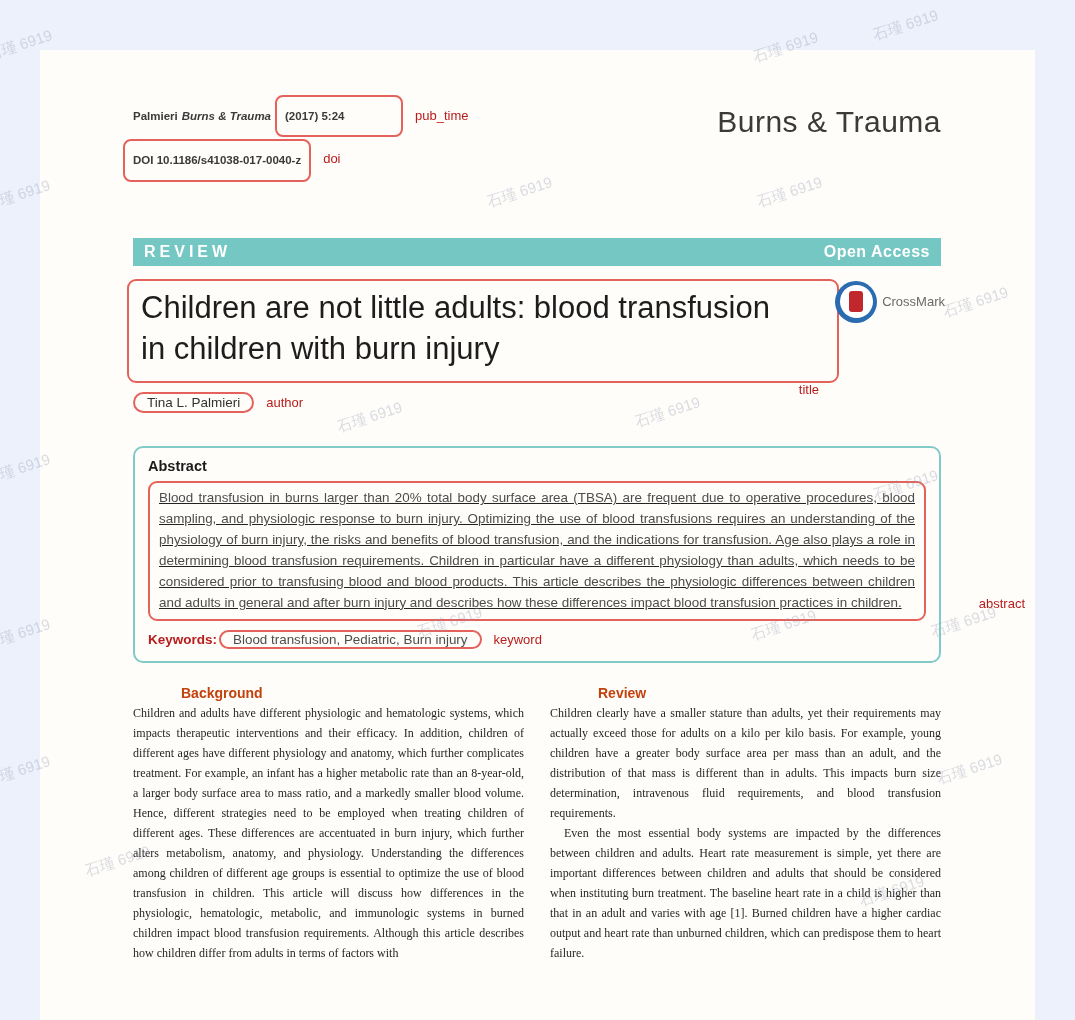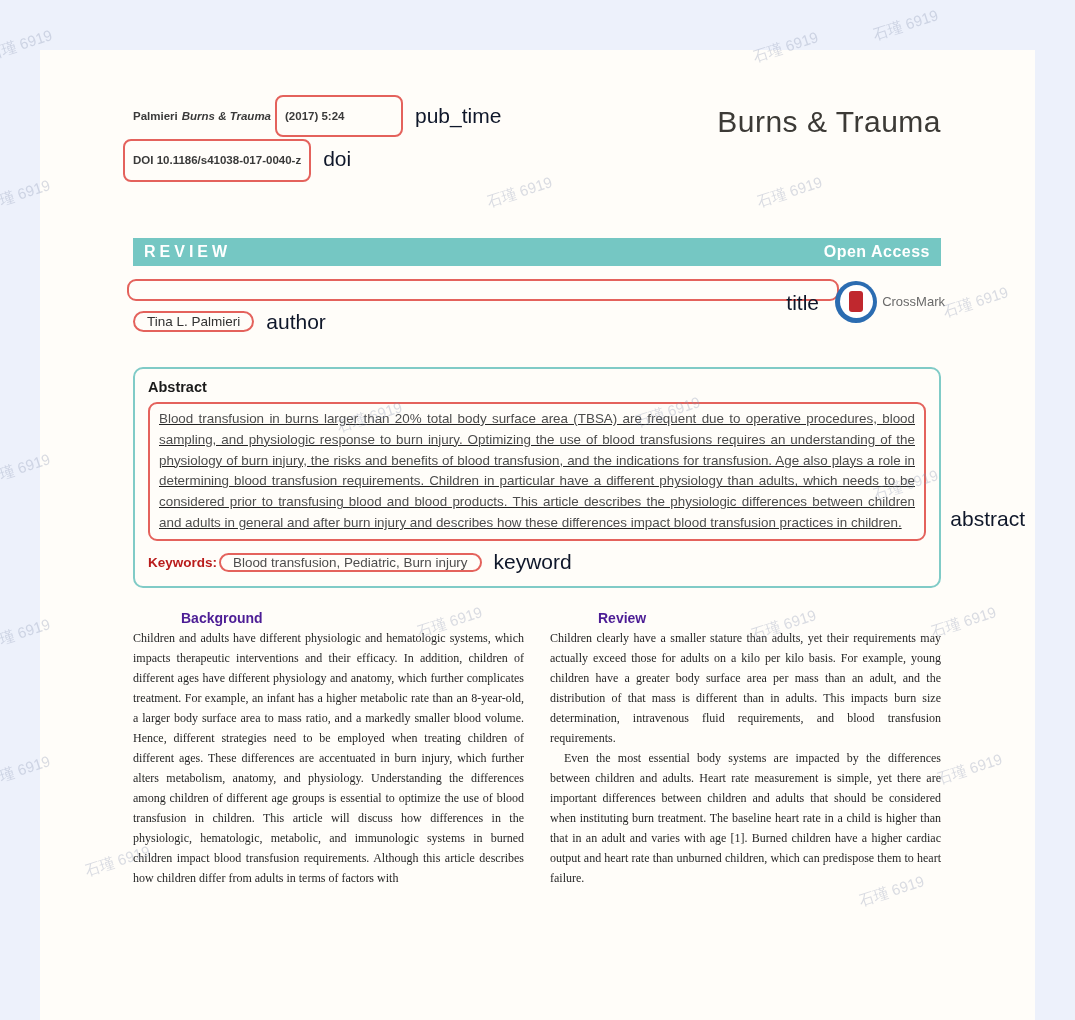--- a/index.html
+++ b/index.html
@@ -28,21 +28,21 @@
   .citation { font-size:11.5px; font-weight:bold; color:#3a3a3a; line-height:1.25; }
   .cite-line1 { display:flex; align-items:center; white-space:nowrap; }
   .cite-journal { font-style:italic; margin-left:4px; }
   .ann-box {
     border:2px solid #e4625c; border-radius:8px;
     padding:12px 8px; display:inline-block;
   }
   .pubtime-box { margin-left:4px; min-width:128px; }
   .doi-box { margin-top:2px; margin-left:-10px; }
   .ann-label {
-    color:#0f172a; font-weight:normal; font-size:21px;
+    color:#b91c1c; font-weight:normal; font-size:13px;
     font-family:"Liberation Sans", sans-serif; margin-left:12px; white-space:nowrap;
   }
   .journal-name {
     font-size:30px; color:#3c3a36; letter-spacing:0.5px;
     margin-top:10px; white-space:nowrap;
   }
 
   
   .banner {
     margin-top:56px; height:28px; background:#75c7c3;
@@ -100,21 +100,21 @@
   .keywords-row { margin-top:9px; display:flex; align-items:center; }
   .keywords-caption { font-size:13.5px; font-weight:bold; color:#b91c1c; white-space:nowrap; }
   .keywords-pill {
     border:2px solid #e4625c; border-radius:13px; padding:0 12px;
     font-size:13.4px; color:#4d4d4d; margin-left:2px; white-space:nowrap;
   }
 
   
   .body-cols { display:flex; gap:26px; margin-top:22px; }
   .col { flex:1; }
-  .col-heading { font-size:14px; font-weight:bold; color:#4c1d95; margin-bottom:2px;padding-left:48px; }
+  .col-heading { font-size:14px; font-weight:bold; color:#c2410c; margin-bottom:2px;padding-left:48px; }
   .col-subheading {
     font-size:13.5px; font-weight:bold; color:#111;
     line-height:1.45; margin-bottom:2px;
   }
   .col p {
     font-family:"Liberation Serif", serif;
     font-size:12px; line-height:20px; color:#262626;
     text-align:justify; hyphens:auto; -webkit-hyphens:auto;
   }
   .col p.indent { text-indent:14px; }
@@ -165,20 +165,21 @@
       <div class="journal-name">Burns &amp; Trauma</div>
     </div>
 
     <div class="banner">
       <span class="type">REVIEW</span>
       <span class="access">Open Access</span>
     </div>
 
     <div class="title-section">
       <div class="title-box">
+        <h1 class="article-title">Children are not little adults: blood transfusion in children with burn injury</h1>
         <span class="ann-label title-label">title</span>
       </div>
       <div class="crossmark">
         <div class="cm-circle">
           <div class="cm-inner">
               <div class="cm-mark"></div>
             </div>
         </div>
         <span class="cm-text">CrossMark</span>
       </div>

